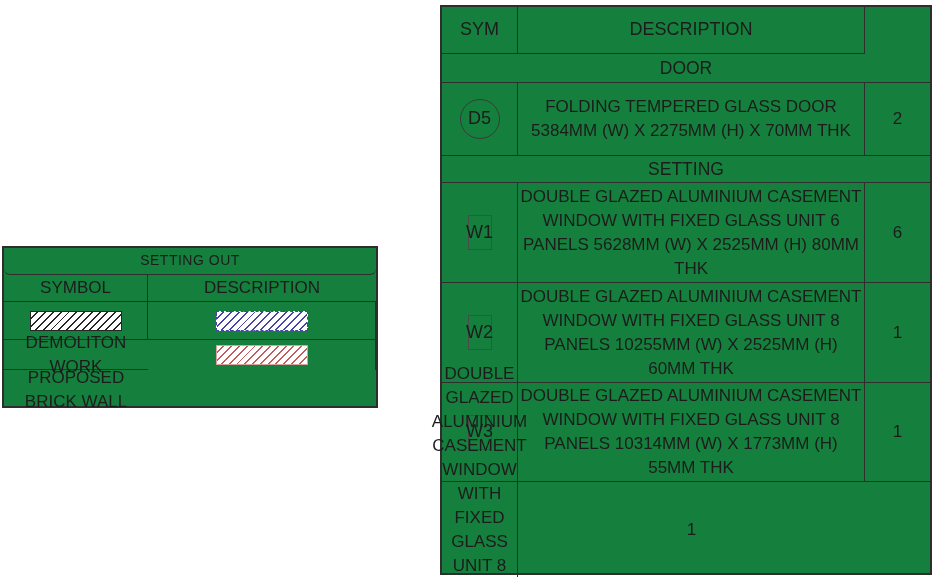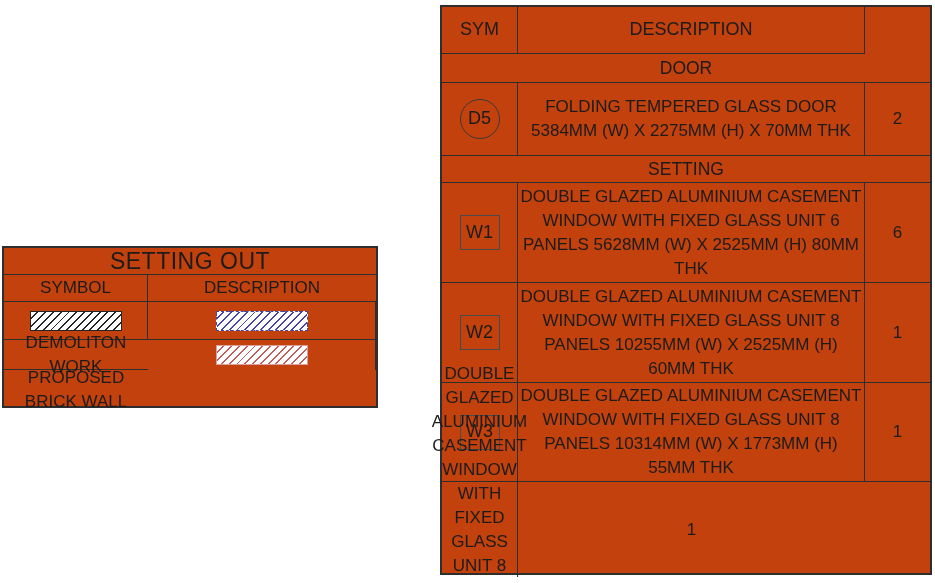--- a/index.html
+++ b/index.html
@@ -8,21 +8,21 @@
     width:935px;height:583px;
     background:#ffffff;
     font-family:"Liberation Sans", sans-serif;
     color:#1c1c1c;
     overflow:hidden;
   }
   
   .grid-table{
     position:absolute;
     display:grid;
-    background:#c2410c;
+    background:#15803d;
     border:2px solid #2e2e2e;
     box-sizing:border-box;
   }
   .cell{
     display:flex;
     align-items:center;
     justify-content:center;
     text-align:center;
     box-sizing:border-box;
     line-height:1.4;
@@ -30,21 +30,21 @@
   .br{border-right:1.5px solid #2e2e2e;}
   .bb{border-bottom:1.5px solid #2e2e2e;}
   .span-all{grid-column:1 / -1;}
 
   
   .setting-table{
     left:2px;top:246px;width:376px;height:162px;
     grid-template-columns:144px 1fr;
     grid-template-rows:27px 27px 38px 30px 40px;
   }
-  .st-title{font-size:23px;letter-spacing:0.5px;}
+  .st-title{font-size:14px;letter-spacing:0.5px;border-radius:6px;}
   .st-head{font-size:17px;}
   .st-desc{font-size:17px;}
   .hatch{
     width:92px;height:20px;
     box-sizing:border-box;
     background-color:#ffffff;
   }
 
   
   .schedule-table{
@@ -56,21 +56,21 @@
   .section-cell{font-size:17.5px;text-align:center;}
   .desc-cell{font-size:17px;line-height:24px;padding:0 2px;}
   .qty-cell{font-size:17px;}
   .sym-circle{
     width:40px;height:40px;
     border:1.4px solid #3a3a3a;border-radius:50%;
     display:flex;align-items:center;justify-content:center;
     font-size:18px;box-sizing:border-box;
   }
   .sym-square{
-    width:40px;height:35px;
+    width:24px;height:35px;
     border:1.4px solid #4a4a4a;
     display:flex;align-items:center;justify-content:center;
     font-size:18px;box-sizing:border-box;
   }
 </style>
 </head>
 <body>
 
 <div class="canvas">
 

